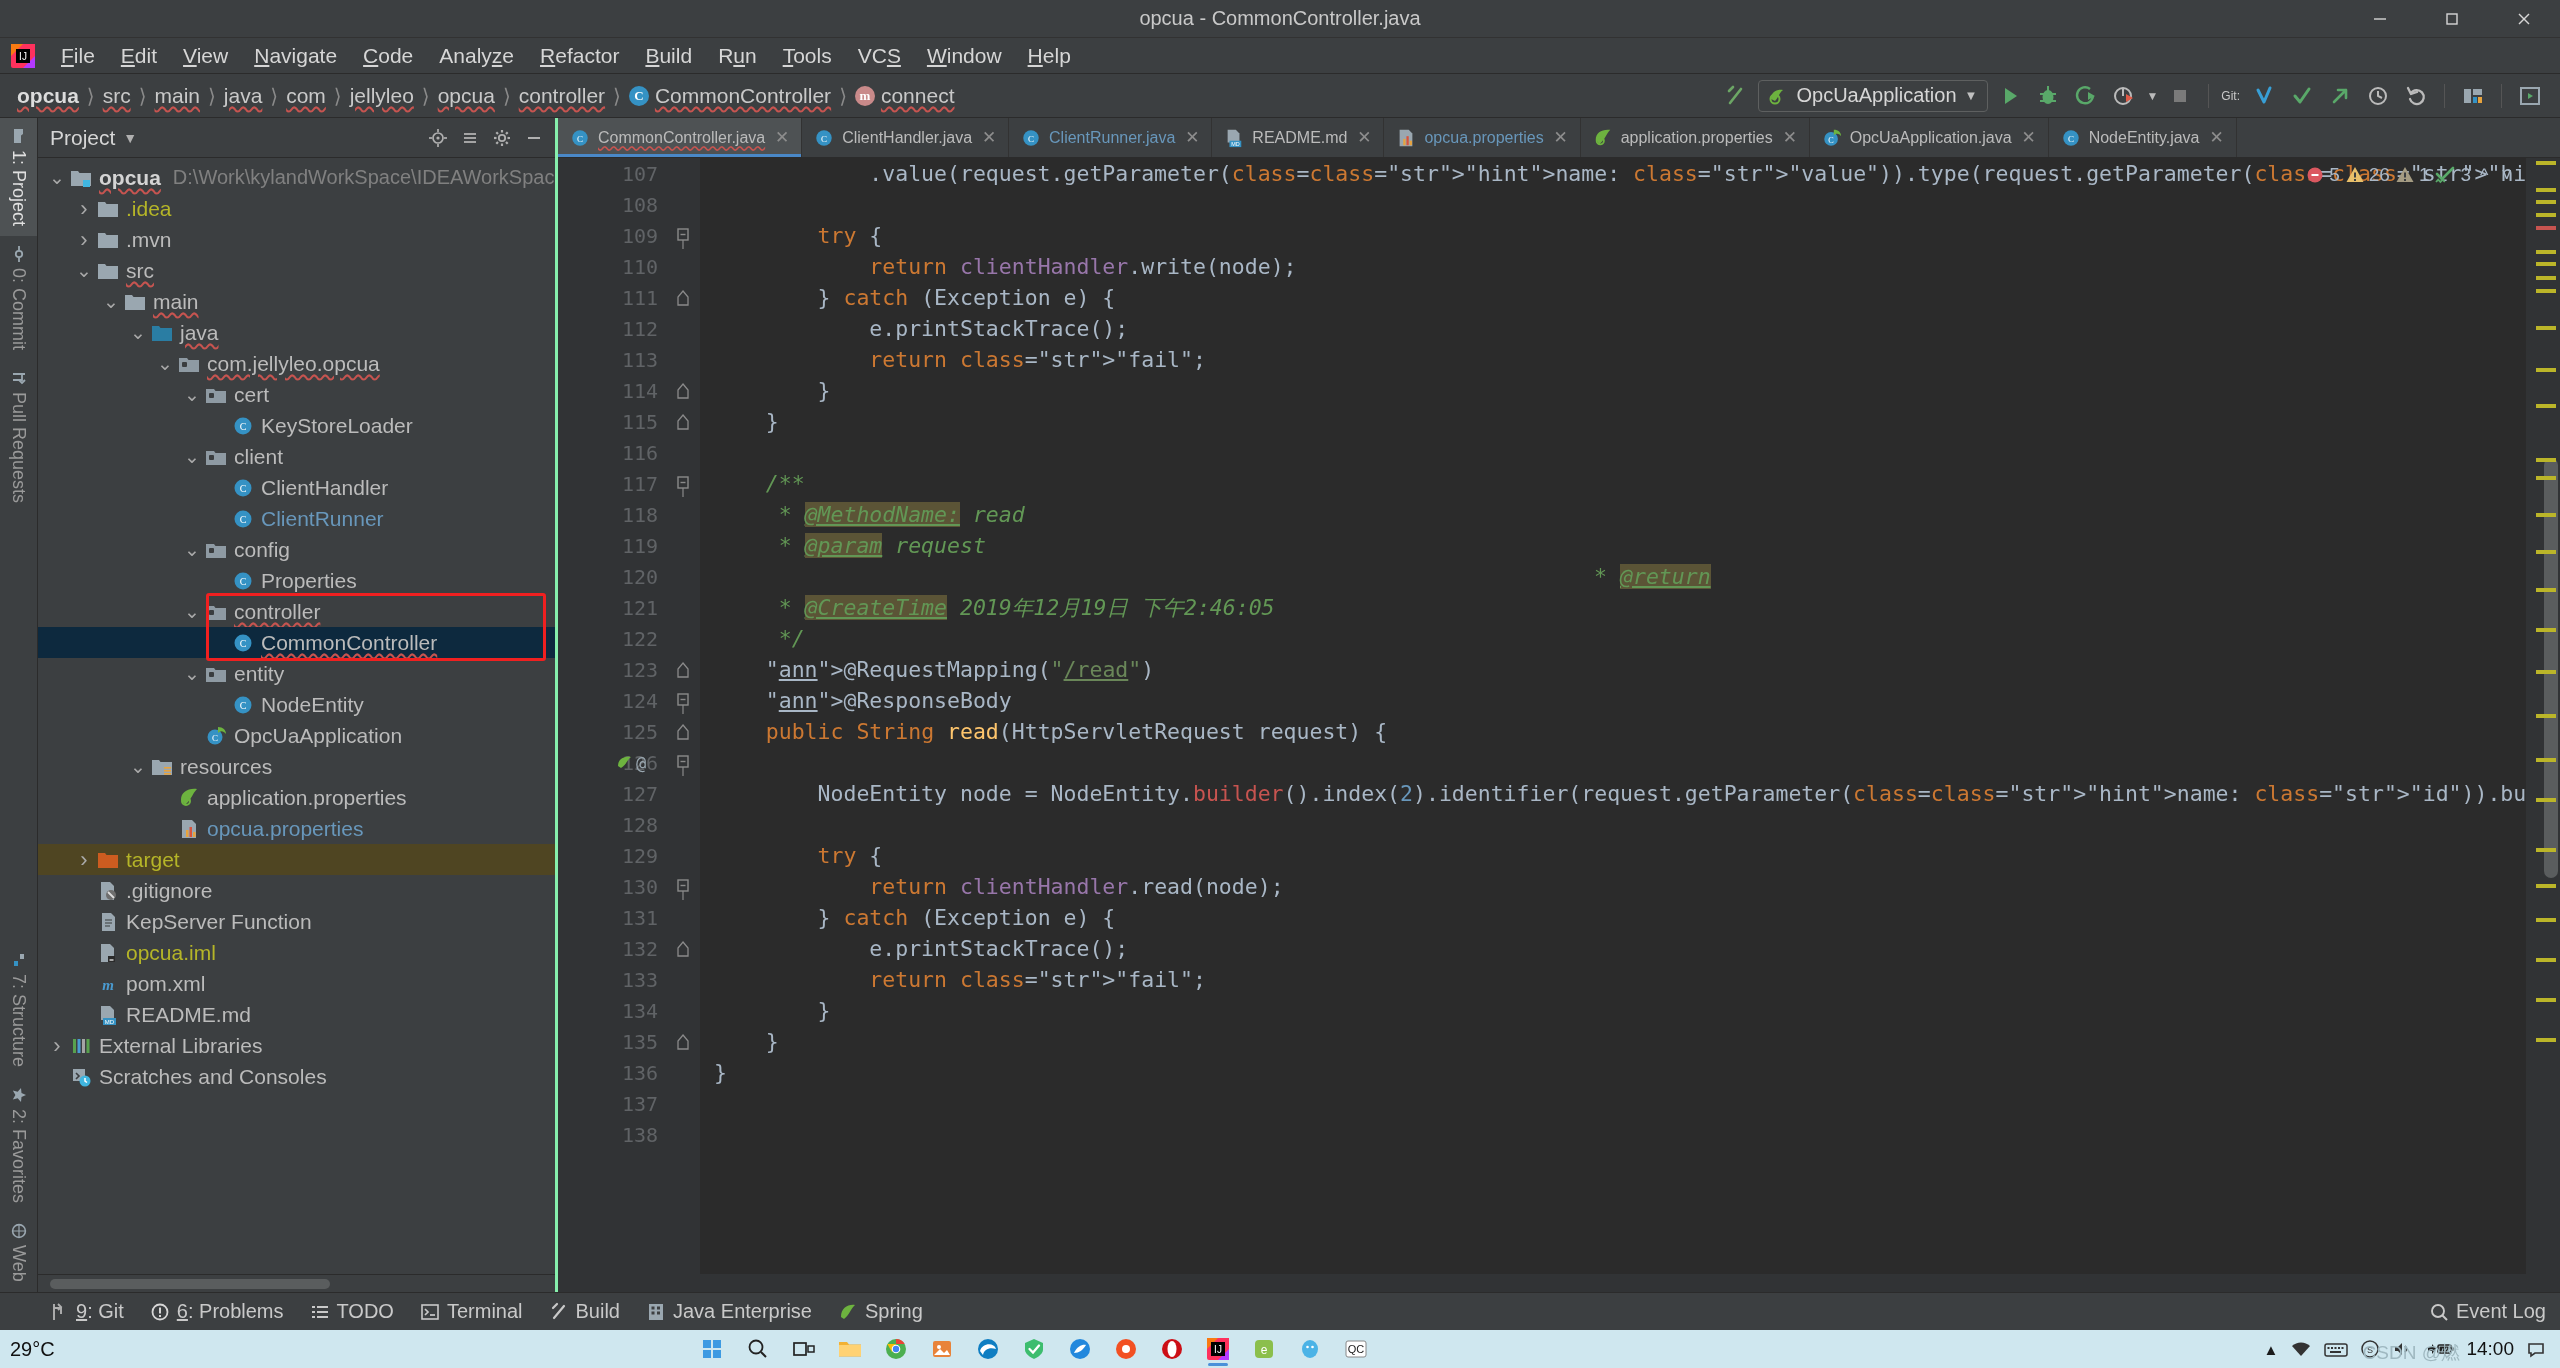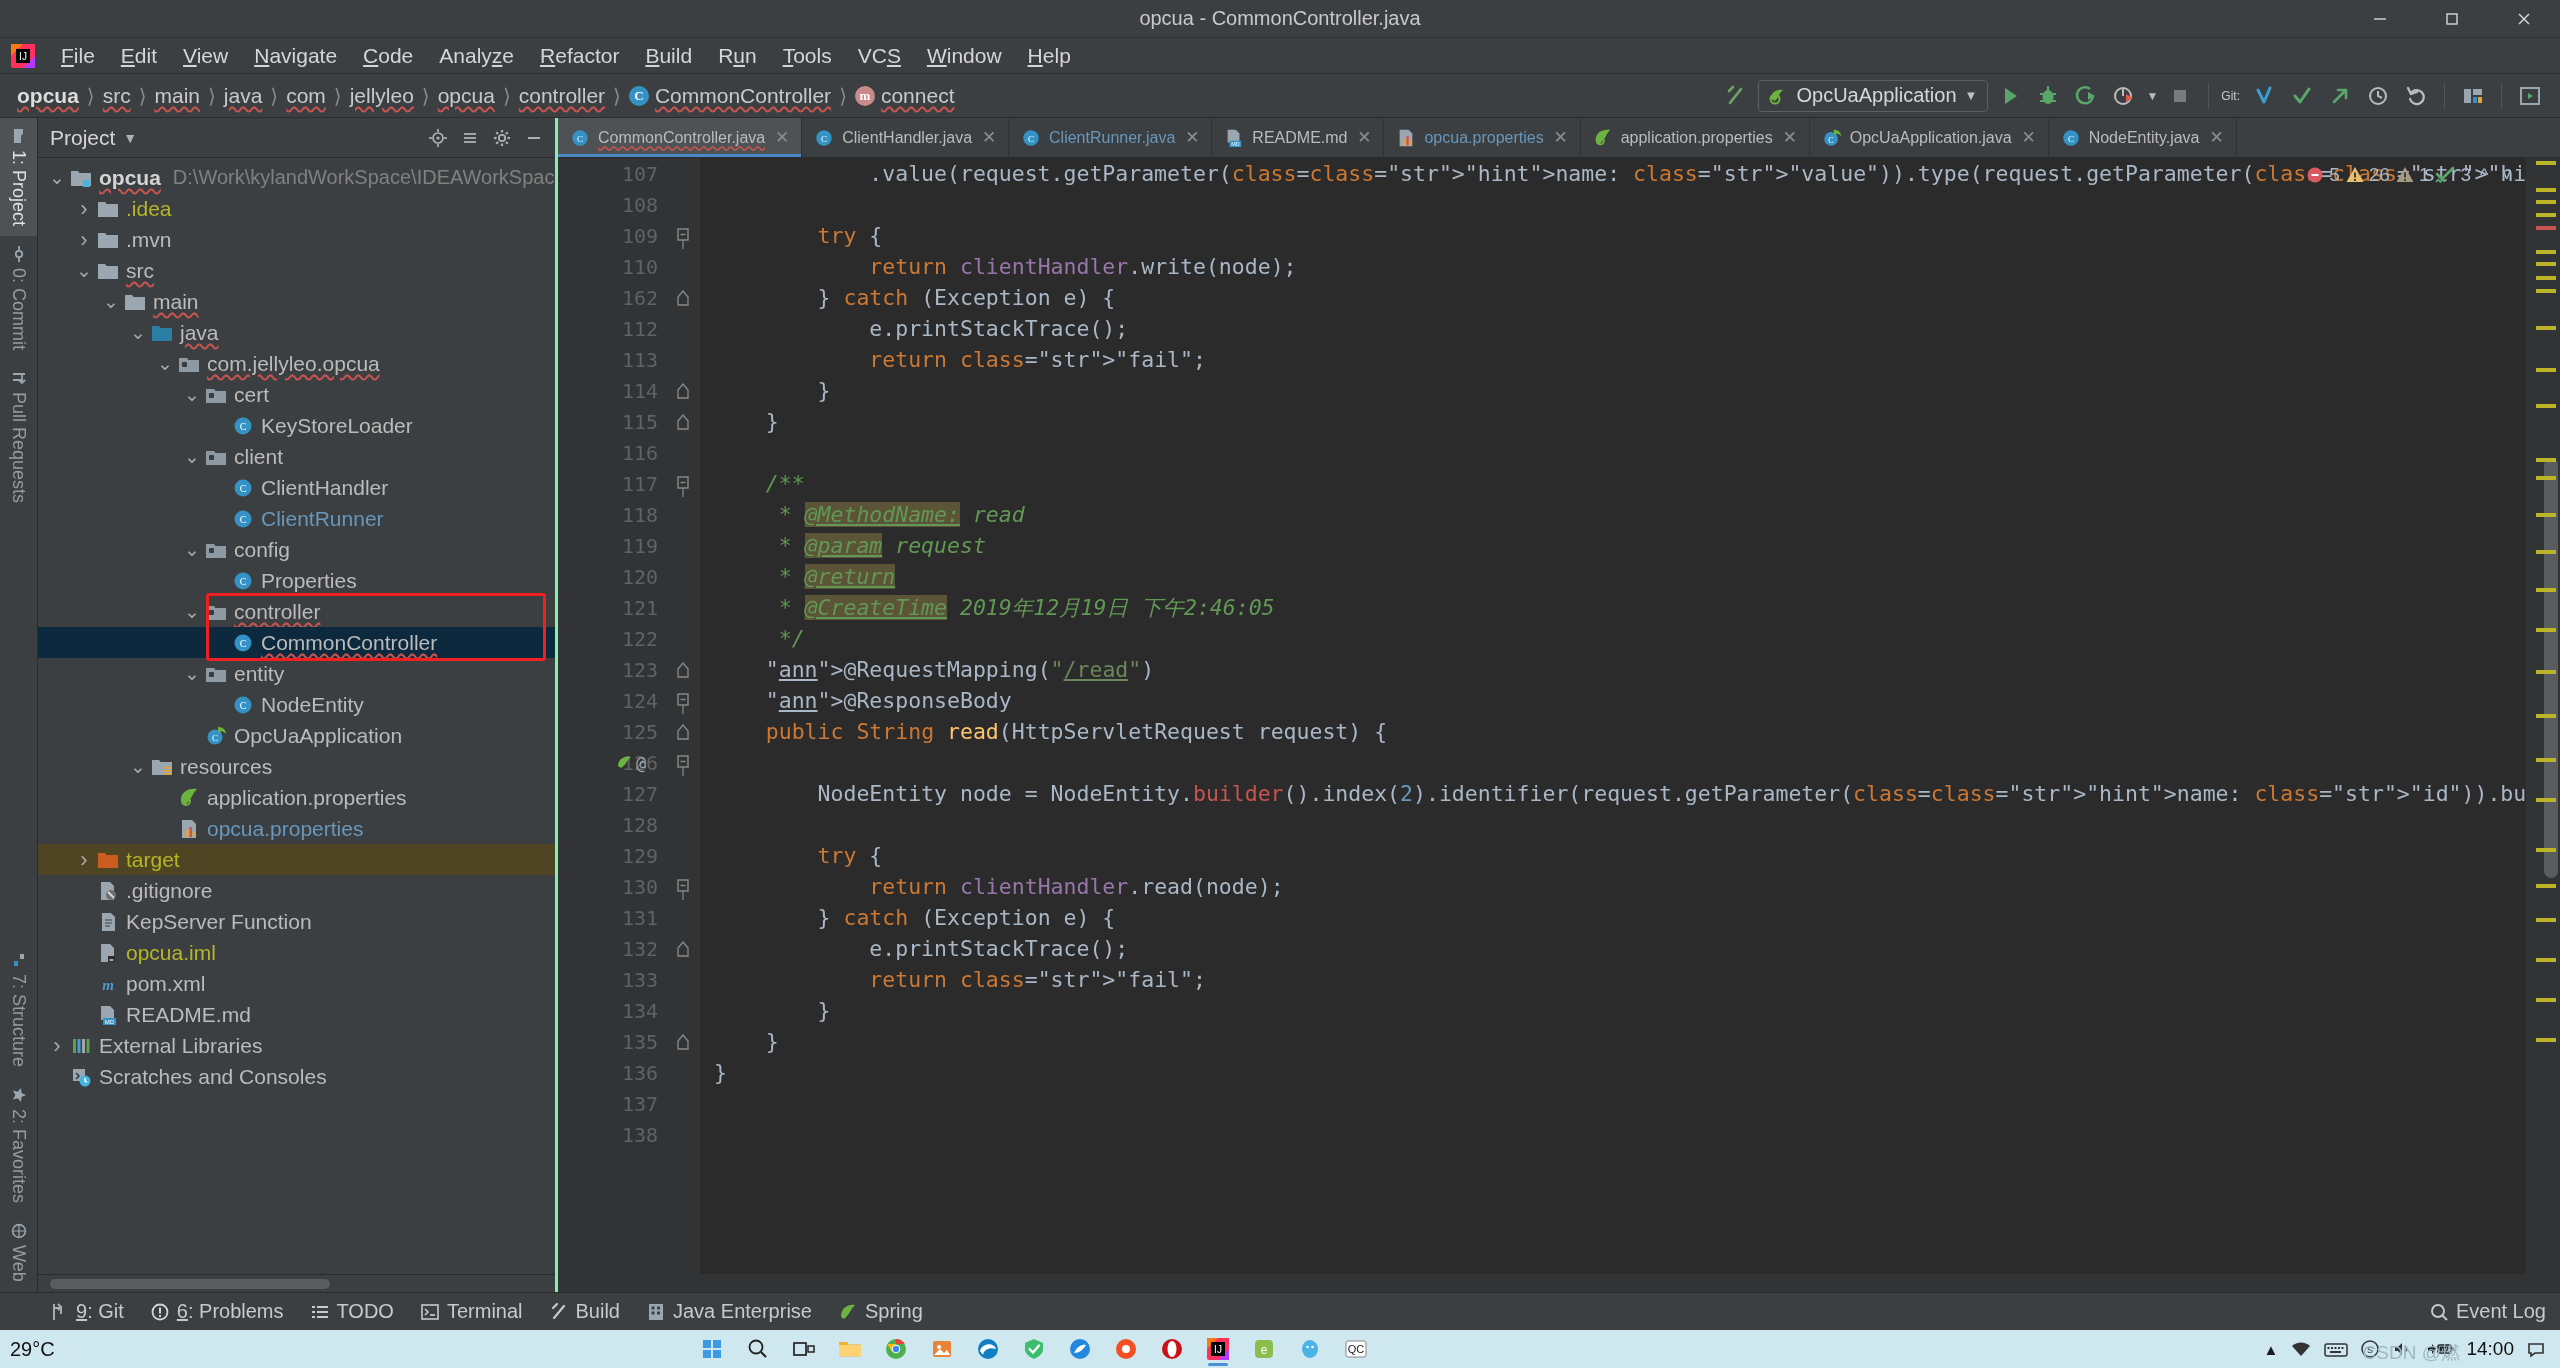--- a/index.html
+++ b/index.html
@@ -850,21 +850,21 @@
           <span class="x">✕</span>
         </div>
       </div>
 
     <div id="codearea">
       <div id="gutter">
           <div class="g">107</div>
           <div class="g">108</div>
           <div class="g">109</div>
           <div class="g">110</div>
-          <div class="g">162</div>
+          <div class="g">111</div>
           <div class="g">112</div>
           <div class="g">113</div>
           <div class="g">114</div>
           <div class="g">115</div>
           <div class="g">116</div>
           <div class="g">117</div>
           <div class="g">118</div>
           <div class="g">119</div>
           <div class="g">120</div>
           <div class="g">121</div>
@@ -990,21 +990,21 @@
           <div class="cl">            <span class="kw">return</span> <span class="fld">clientHandler</span>.write(node);</div>
           <div class="cl">        } <span class="kw">catch</span> (Exception e) {</div>
           <div class="cl">            e.printStackTrace();</div>
           <div class="cl">            <span class="kw">return</span> <span <span="" class="kw">class</span>="str"&gt;"fail";</div>
           <div class="cl">        }</div>
           <div class="cl">    }</div>
           <div class="cl">&nbsp;</div>
           <div class="cl"><span class="cm">    /**</span></div>
           <div class="cl" style="background: transparent;"><span class="cm">     * <span class="cmtag">@MethodName:</span> read</span></div>
           <div class="cl" style="background: transparent;"><span class="cm">     * <span class="cmtag">@param</span> request</span></div>
-          <div class="cl" style="background: transparent;"><span class="cm">     * <span class="cmtag">@return</span></span></div>
+          <div class="cl" style="background: transparent; text-align: center;"><span class="cm">     * <span class="cmtag">@return</span></span></div>
           <div class="cl" style="background: transparent;"><span class="cm">     * <span class="cmtag">@CreateTime</span> 2019年12月19日 下午2:46:05</span></div>
           <div class="cl"><span class="cm">     */</span></div>
           <div class="cl">    <span class="&lt;span">"<span class="ulink">ann</span>"</span>&gt;@RequestMapping(<span class="str">"<span class="ulink">/read</span>"</span>)</div>
           <div class="cl">    <span class="&lt;span">"<span class="ulink">ann</span>"</span>&gt;@ResponseBody</div>
           <div class="cl">    <span class="kw">public</span> <span class="kw">String</span> <span class="mtd">read</span>(HttpServletRequest request) {</div>
           <div class="cl">&nbsp;</div>
           <div class="cl">        NodeEntity node = NodeEntity.<span class="red">builder</span>().index(<span class="num">2</span>).identifier(request.getParameter(<span <span="" class="kw">class</span>=<span <span="" class="kw">class</span>="str"&gt;"hint"&gt;name: <span <span="" class="kw">class</span>="str"&gt;"id")).build();</div>
           <div class="cl">&nbsp;</div>
           <div class="cl">        <span class="kw">try</span> {</div>
           <div class="cl">            <span class="kw">return</span> <span class="fld">clientHandler</span>.read(node);</div>

